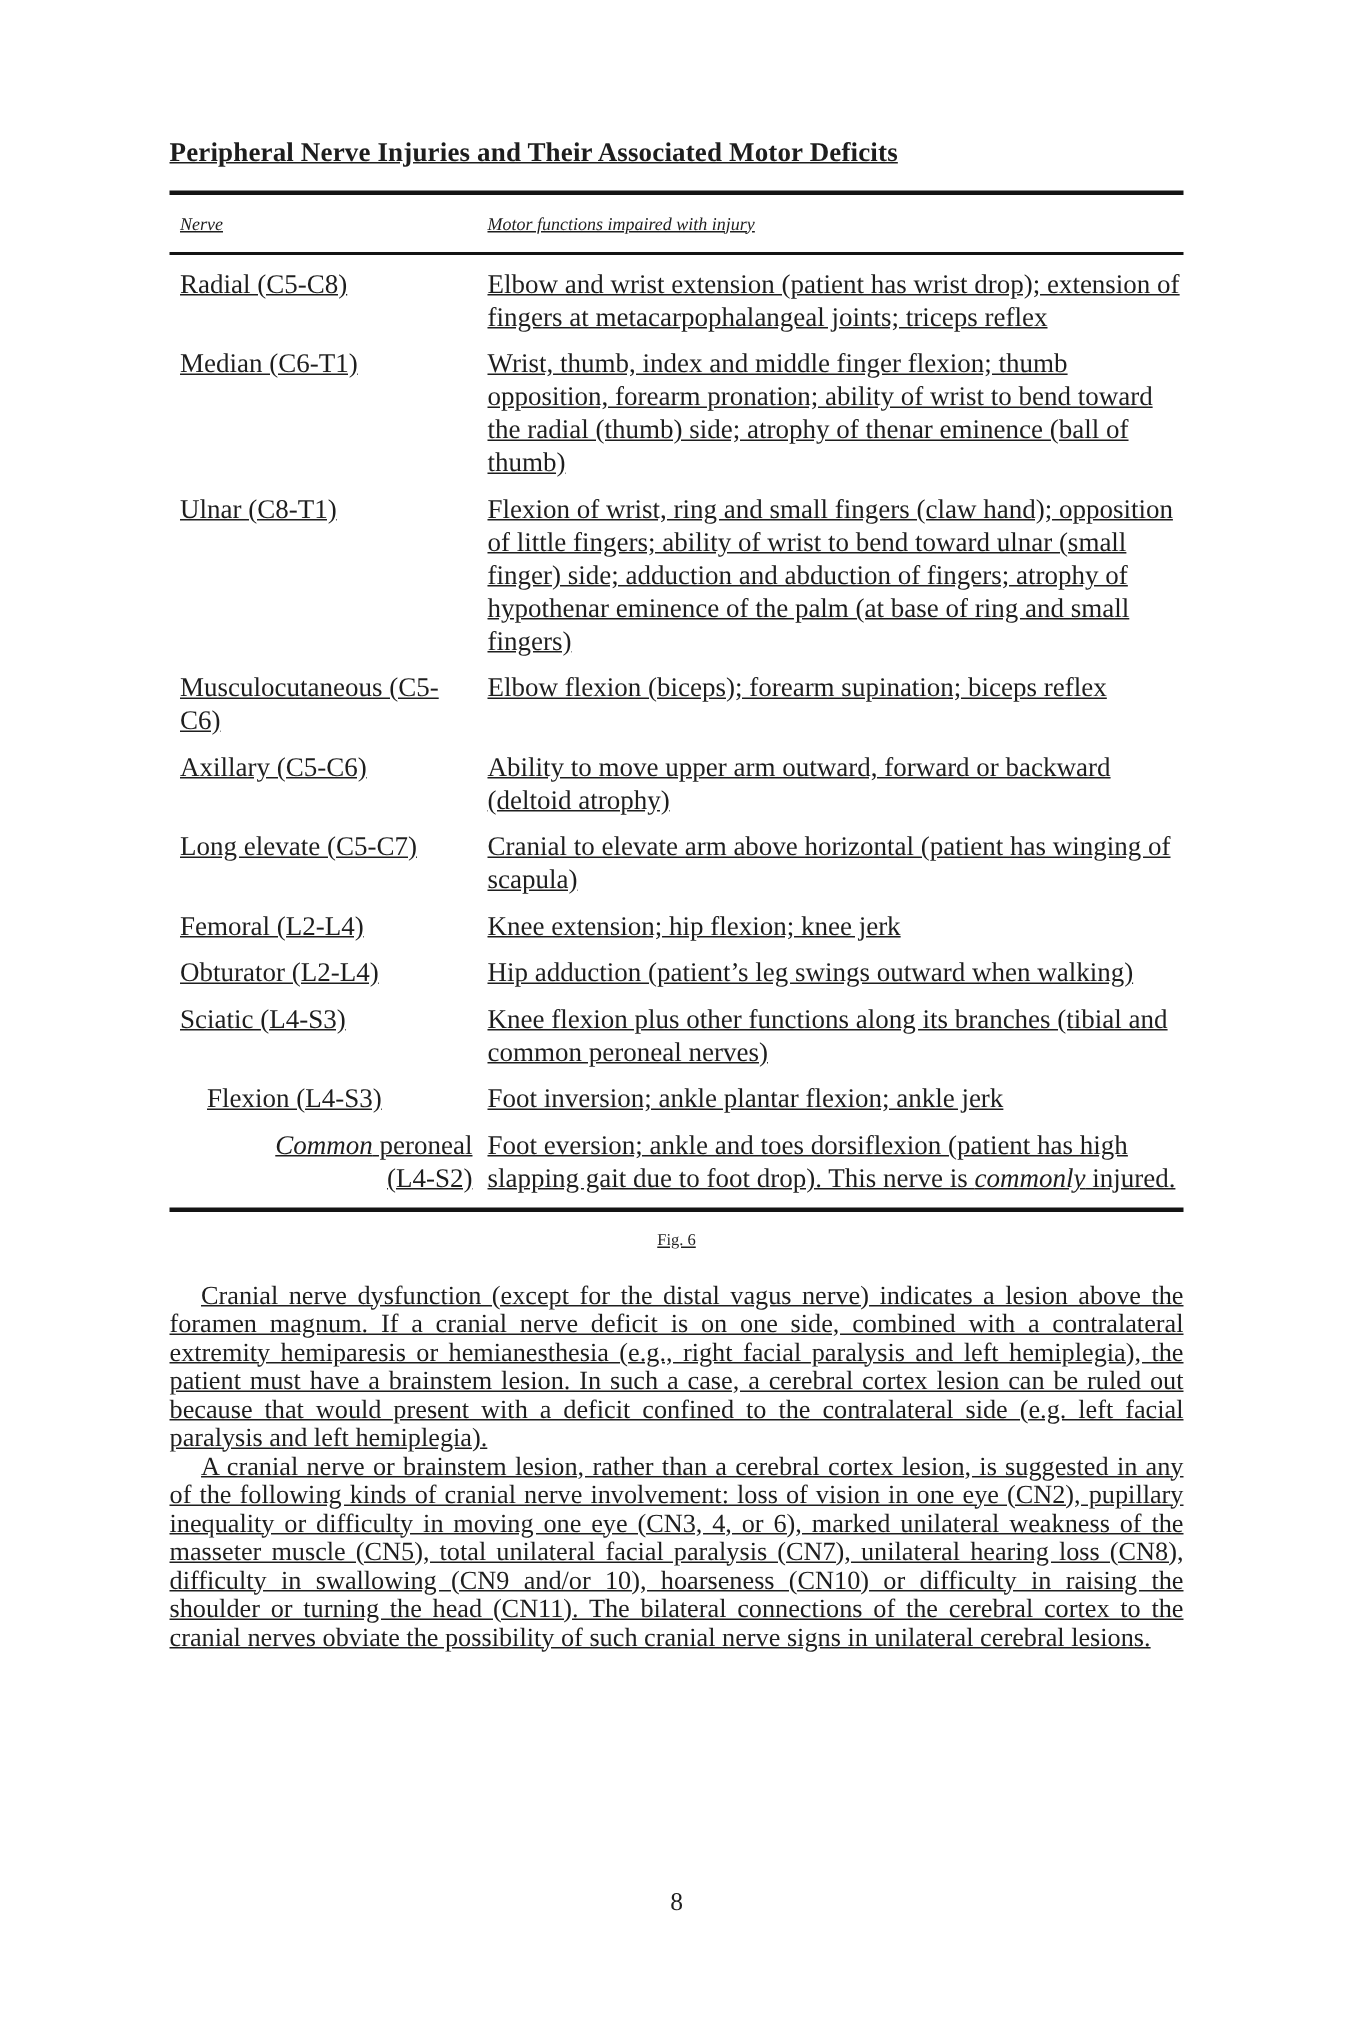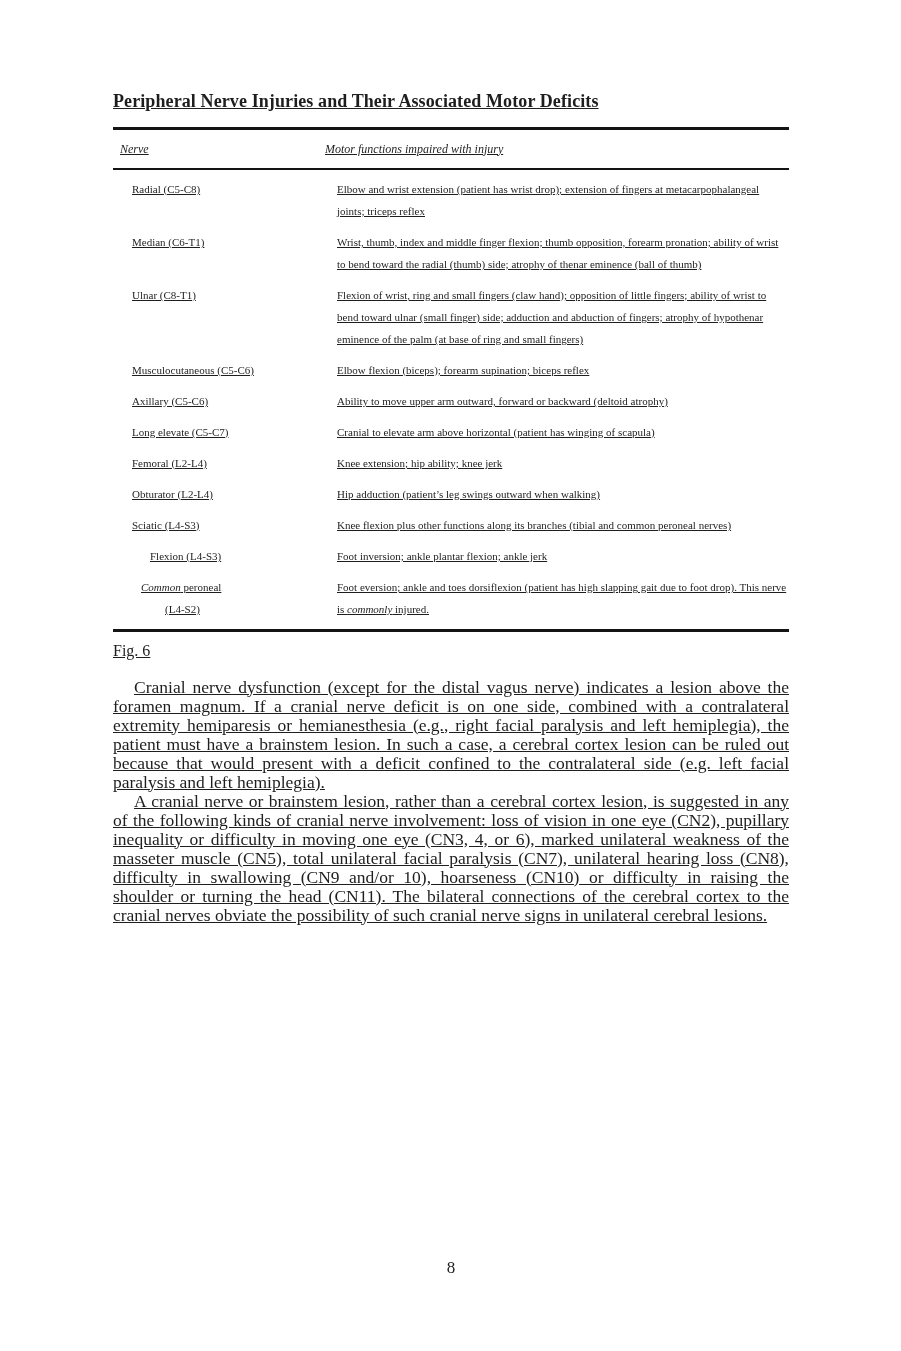--- a/index.html
+++ b/index.html
@@ -31,36 +31,36 @@
     grid-template-columns: 205px 1fr;
     font-style: italic;
     font-size: 12px;
     line-height: 22px;
     padding: 8px 0 8px 7px;
   }
   .tbody { padding: 8px 0 5px 0; }
   .trow {
     display: grid;
     grid-template-columns: 205px 1fr;
-    font-size: 11px;
+    font-size: 18px;
     line-height: 22px;
     margin-bottom: 9px;
     padding-left: 7px;
-    margin-left: 12px;
   }
   .trow:last-child { margin-bottom: 4px; }
   .td { white-space: normal; }
   .col-nerve { padding-right: 10px; white-space: pre-line; }
   .col-nerve.sub { padding-left: 18px; }
   .col-nerve.sub.hang { padding-left: 21px; text-indent: -12px; }
-  .col-nerve.sub.hang { padding-left: 33px; text-indent: -24px; } 
+  .col-nerve.sub.hang { padding-left: 33px; text-indent: -24px; text-align: right; } 
   .fig-caption {
     margin-top: 9px;
-    font-size: 16px;
+    font-size: 11px;
     line-height: 20px;
+    text-align: center;
   }
   .body-text {
     margin-top: 17px;
     font-size: 17.5px;
     line-height: 19px;
     text-align: justify;
   }
   .body-text p { text-indent: 21px; }
   .page-number {
     position: absolute;
@@ -108,21 +108,21 @@
         <div class="trow">
           <div class="td col-nerve">Axillary (C5-C6)</div>
           <div class="td col-deficit">Ability to move upper arm outward, forward or backward (deltoid atrophy)</div>
         </div>
         <div class="trow">
           <div class="td col-nerve">Long elevate (C5-C7)</div>
           <div class="td col-deficit">Cranial to elevate arm above horizontal (patient has winging of scapula)</div>
         </div>
         <div class="trow">
           <div class="td col-nerve">Femoral (L2-L4)</div>
-          <div class="td col-deficit">Knee extension; hip ability; knee jerk</div>
+          <div class="td col-deficit">Knee extension; hip flexion; knee jerk</div>
         </div>
         <div class="trow">
           <div class="td col-nerve">Obturator (L2-L4)</div>
           <div class="td col-deficit">Hip adduction (patient’s leg swings outward when walking)</div>
         </div>
         <div class="trow">
           <div class="td col-nerve">Sciatic (L4-S3)</div>
           <div class="td col-deficit">Knee flexion plus other functions along its branches (tibial and common peroneal nerves)</div>
         </div>
         <div class="trow">

